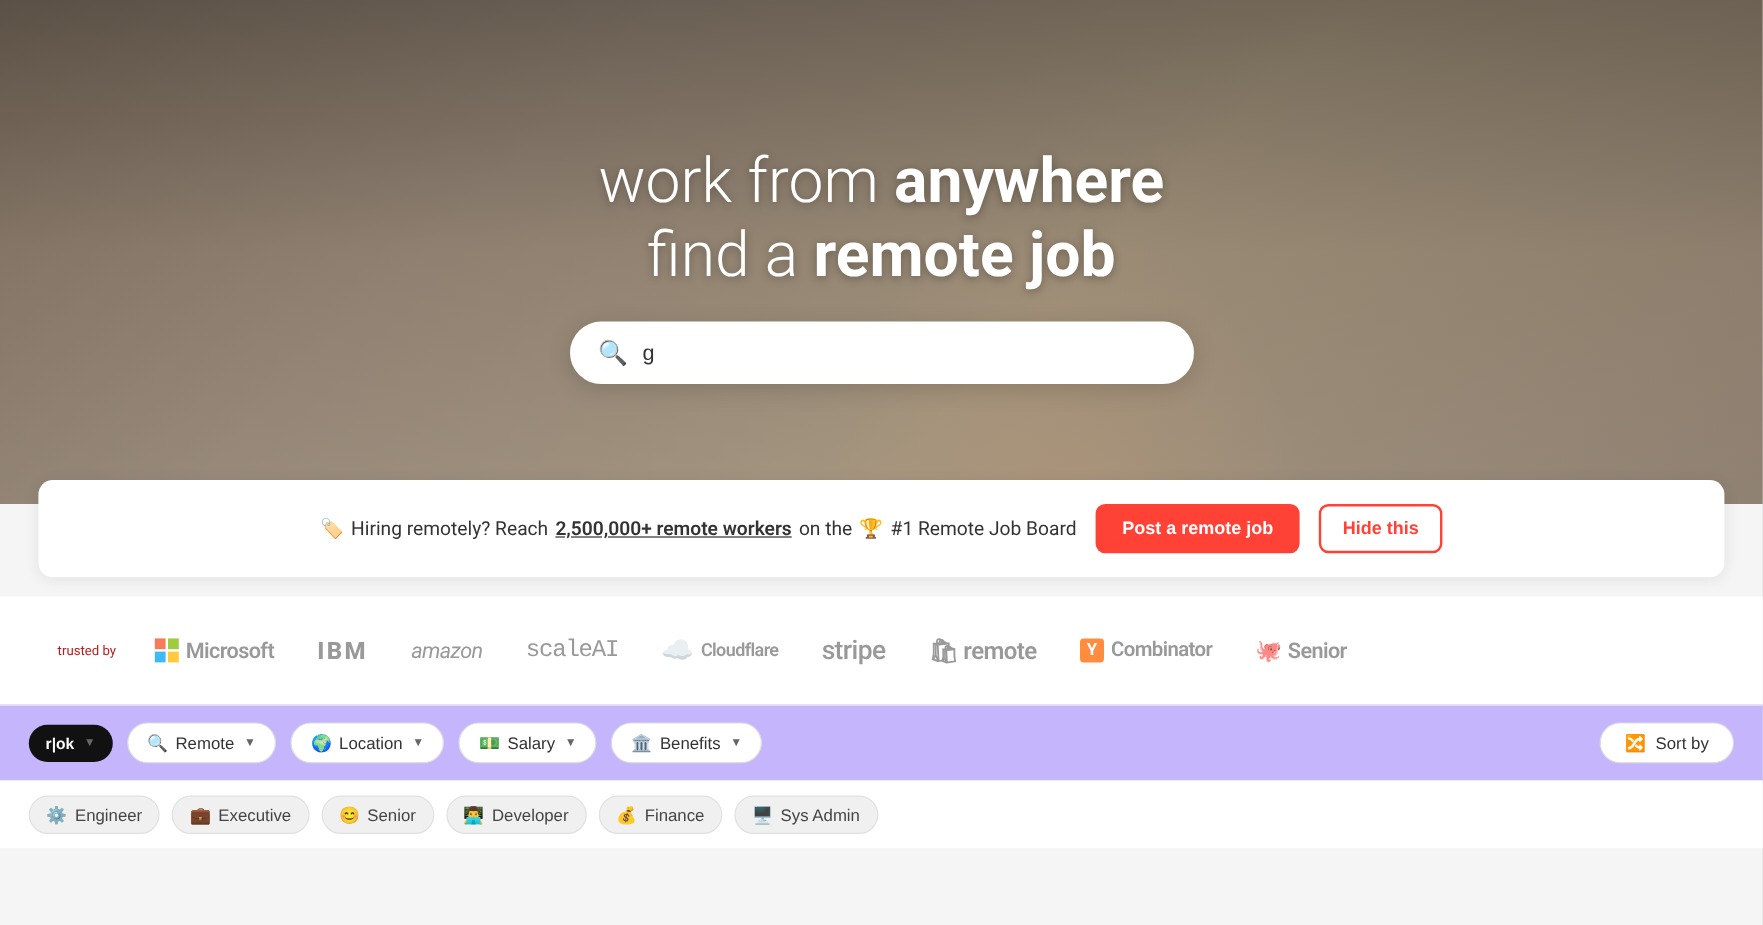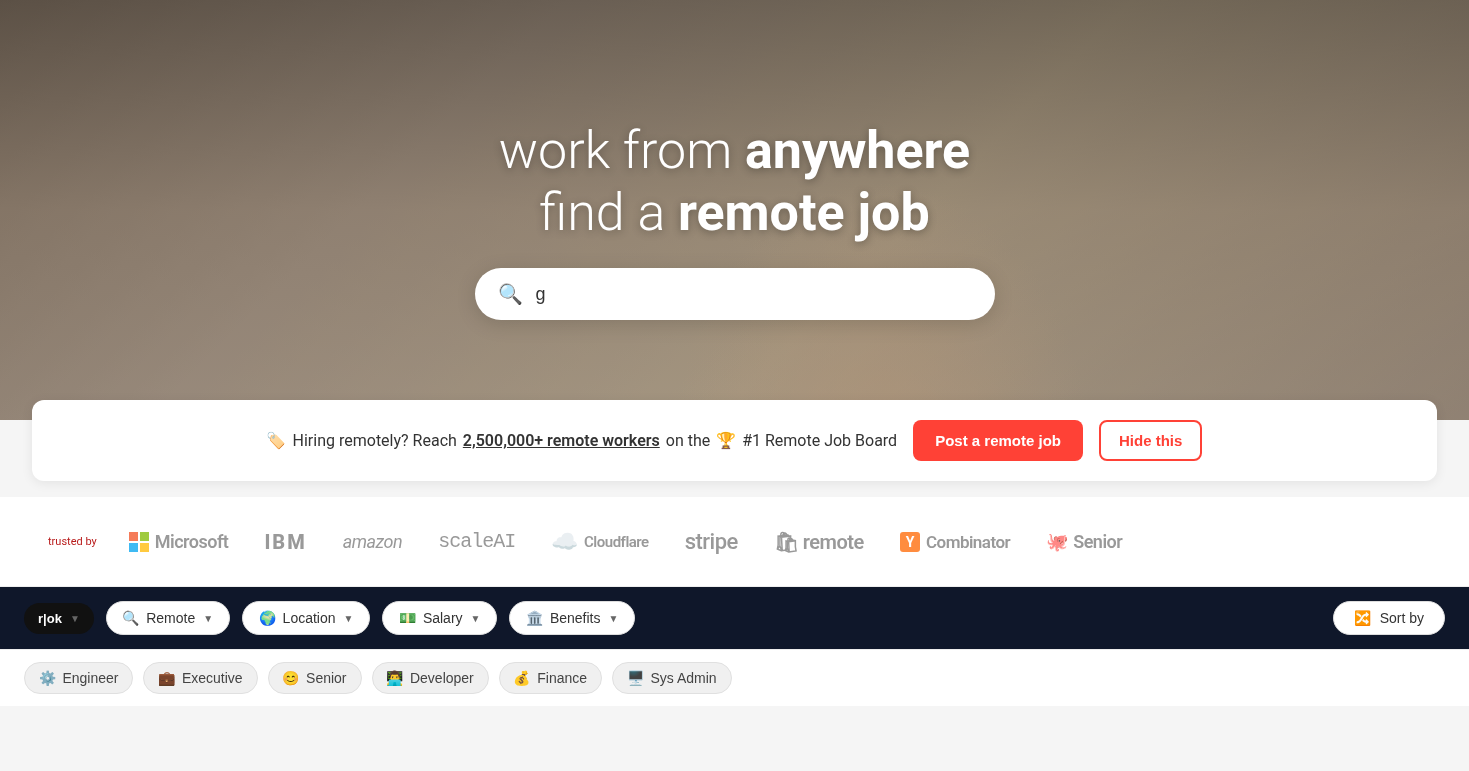--- a/index.html
+++ b/index.html
@@ -236,21 +236,21 @@
     .cloudflare-logo { font-size: 15px; display: flex; align-items: center; gap: 6px; }
     .cloud-icon { font-size: 22px; }
     .stripe-logo { font-size: 22px; font-weight: 500; }
     .shopify-logo { font-size: 20px; display: flex; align-items: center; gap: 4px; }
     .ycombinator-logo { display: flex; align-items: center; gap: 6px; font-size: 17px; }
     .yc-box { background: #ff6600; color: white; font-weight: 700; padding: 2px 6px; border-radius: 3px; font-size: 14px; }
     .github-logo { font-size: 18px; display: flex; align-items: center; gap: 5px; }
 
     
     .filter-bar {
-      background: #0f172a;
+      background: #c4b5fd;
       padding: 14px 24px;
       display: flex;
       align-items: center;
       gap: 12px;
       border-top: 1px solid #eee;
       border-bottom: 1px solid #eee;
     }
     .filter-logo-btn {
       background: #111;
       color: white;

